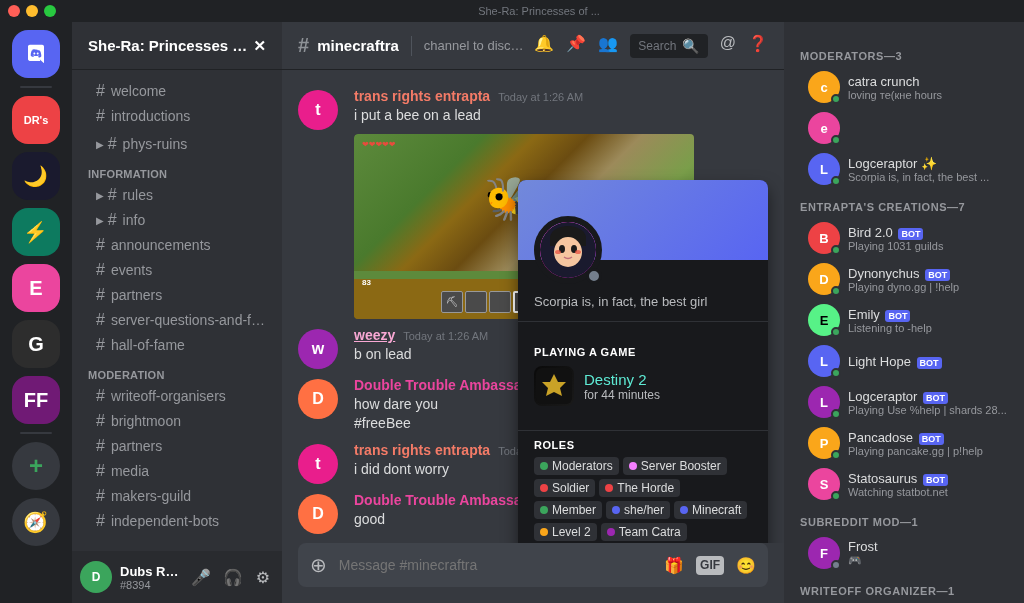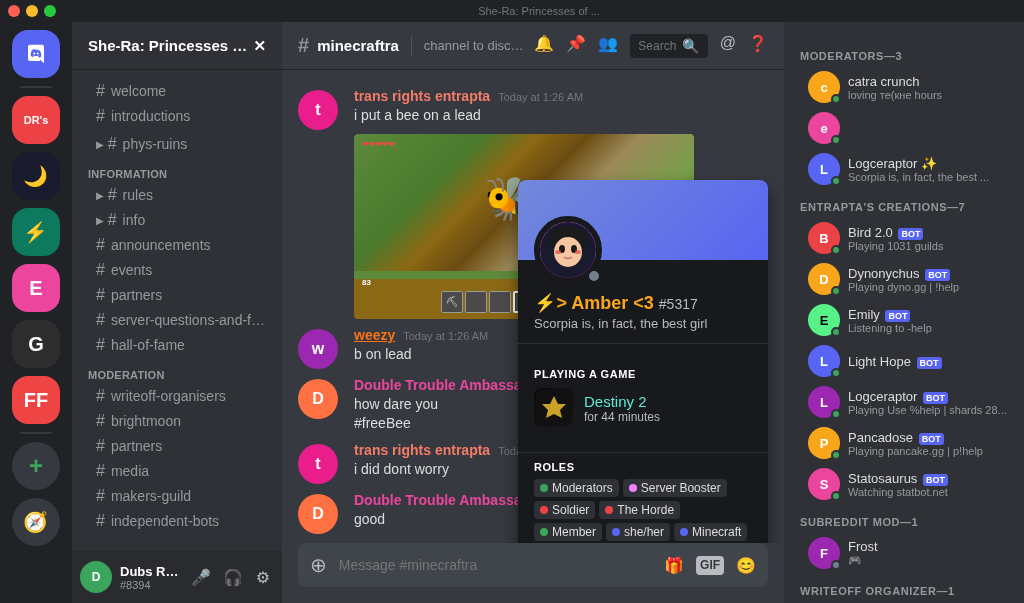--- a/index.html
+++ b/index.html
@@ -354,21 +354,21 @@
         <path d="M104.5 103.9c-5.7 0-10.2 5-10.2 11.1s4.6 11.1 10.2 11.1c5.7 0 10.2-5 10.2-11.1.1-6.1-4.5-11.1-10.2-11.1zm36.4 0c-5.7 0-10.2 5-10.2 11.1s4.6 11.1 10.2 11.1c5.7 0 10.2-5 10.2-11.1s-4.5-11.1-10.2-11.1z"></path>
         <path d="M189.5 20h-134C44.2 20 35 29.2 35 40.6v135.2c0 11.4 9.2 20.6 20.5 20.6h113.4l-5.3-18.5 12.8 11.9 12.1 11.2 21.5 19V40.6c0-11.4-9.2-20.6-20.5-20.6zm-38.6 130.6s-3.6-4.3-6.6-8.1c13.1-3.7 18.1-11.9 18.1-11.9-4.1 2.7-8 4.6-11.5 5.9-5 2.1-9.8 3.5-14.5 4.3-9.6 1.8-18.4 1.3-25.9-.1-5.7-1.1-10.6-2.7-14.7-4.3-2.3-.9-4.8-2-7.3-3.4-.3-.2-.6-.3-.9-.5-.2-.1-.3-.2-.4-.3-1.8-1-2.8-1.7-2.8-1.7s4.8 8 17.5 11.8c-3 3.8-6.7 8.3-6.7 8.3-22.1-.7-30.5-15.2-30.5-15.2 0-32.2 14.4-58.3 14.4-58.3 14.4-10.8 28.1-10.5 28.1-10.5l1 1.2c-18 5.2-26.3 13.1-26.3 13.1s2.2-1.2 5.9-2.9c10.7-4.7 19.2-6 22.7-6.3.6-.1 1.1-.2 1.7-.2 6.1-.8 13-.1 20.2 1.8 9.5 2.6 19.7 8.2 30.1 16.9l-.9-1.1c0 0-7.9-7.5-24.9-12.7l1.4-1.6s13.7-.3 28.1 10.5c0 0 14.4 26.1 14.4 58.3 0 0-8.5 14.5-30.6 15.2z"></path>
       </svg>
     </div>
     <div class="guild-divider"></div>
     <div class="guild-icon" style="background:#ed4245; border-radius:16px; font-size:11px; font-weight:700;">DR's</div>
     <div class="guild-icon" style="background:#1a1a2e; border-radius:16px; font-size:20px;">🌙</div>
     <div class="guild-icon" style="background:#0d7a5f; border-radius:16px; font-size:20px;">⚡</div>
     <div class="guild-icon" style="background:#eb459e; border-radius:16px; font-size:20px;">E</div>
     <div class="guild-icon" style="background:#2d2d2d; border-radius:16px; font-size:20px;">G</div>
-    <div class="guild-icon" style="background:#ef4444; border-radius:16px; font-size:20px;">FF</div>
+    <div class="guild-icon" style="background:#701a75; border-radius:16px; font-size:20px;">FF</div>
     <div class="guild-divider"></div>
     <div class="guild-icon add" style="border-radius:50%;">+</div>
     <div class="guild-icon" style="background:#36393f; border-radius:50%; color:#3ba55c; font-size:20px;">🧭</div>
   </div>
 
   <div class="channel-sidebar">
     <div class="server-header">
       <span class="server-header-name">She-Ra: Princesses of ...</span>
       <span>✕</span>
     </div>
@@ -522,21 +522,21 @@
               <div style="position:absolute;bottom:32px;left:8px;font-size:8px;color:#fff;font-weight:700;">83</div>
             </div>
           </div>
         </div>
       </div>
 
       <div class="message-group">
         <div class="message-avatar" style="background:#9c27b0;">w</div>
         <div class="message-content-area">
           <div class="message-header">
-            <span class="message-author" style="color:#f97316;text-decoration:underline;">weezy</span>
+            <span class="message-author" style="color:#f9a8d4;text-decoration:underline;">weezy</span>
             <span class="message-timestamp">Today at 1:26 AM</span>
           </div>
           <div class="message-text">b on lead</div>
         </div>
       </div>
 
       <div class="message-group">
         <div class="message-avatar" style="background:#ff7043;">D</div>
         <div class="message-content-area">
           <div class="message-header">
@@ -602,26 +602,20 @@
                 <ellipse cx="38" cy="30" rx="3" ry="2" fill="#e74c3c" opacity="0.7"></ellipse>
 
                 <path d="M24 35 Q28 38 32 35" stroke="#c0707a" stroke-width="1.5" fill="none"></path>
               </svg>
             </div>
           </div>
           <div class="profile-status-badge" style="background:#747f8d;"></div>
         </div>
 
         <div class="profile-info" style="background:#18191c;">
-          <div style="display:flex;align-items:center;gap:6px;">
-            <div class="profile-name">
-              <span style="color:#faa61a;">⚡&gt; Amber &lt;3</span>
-              <span style="color:#b9bbbe;font-size:14px;font-weight:400;">#5317</span>
-            </div>
-          </div>
           <div class="scorpia-quote" style="font-size:13px;color:#b9bbbe;margin-top:2px;">Scorpia is, in fact, the best girl</div>
         </div>
 
         <div class="profile-game-section" style="background:#18191c;">
           <div class="profile-game-label">PLAYING A GAME</div>
           <div class="profile-game-info">
             <div class="game-icon">
 
               <svg width="36" height="36" viewBox="0 0 36 36" xmlns="http://www.w3.org/2000/svg">
                 <rect width="36" height="36" rx="6" fill="#111"></rect>

